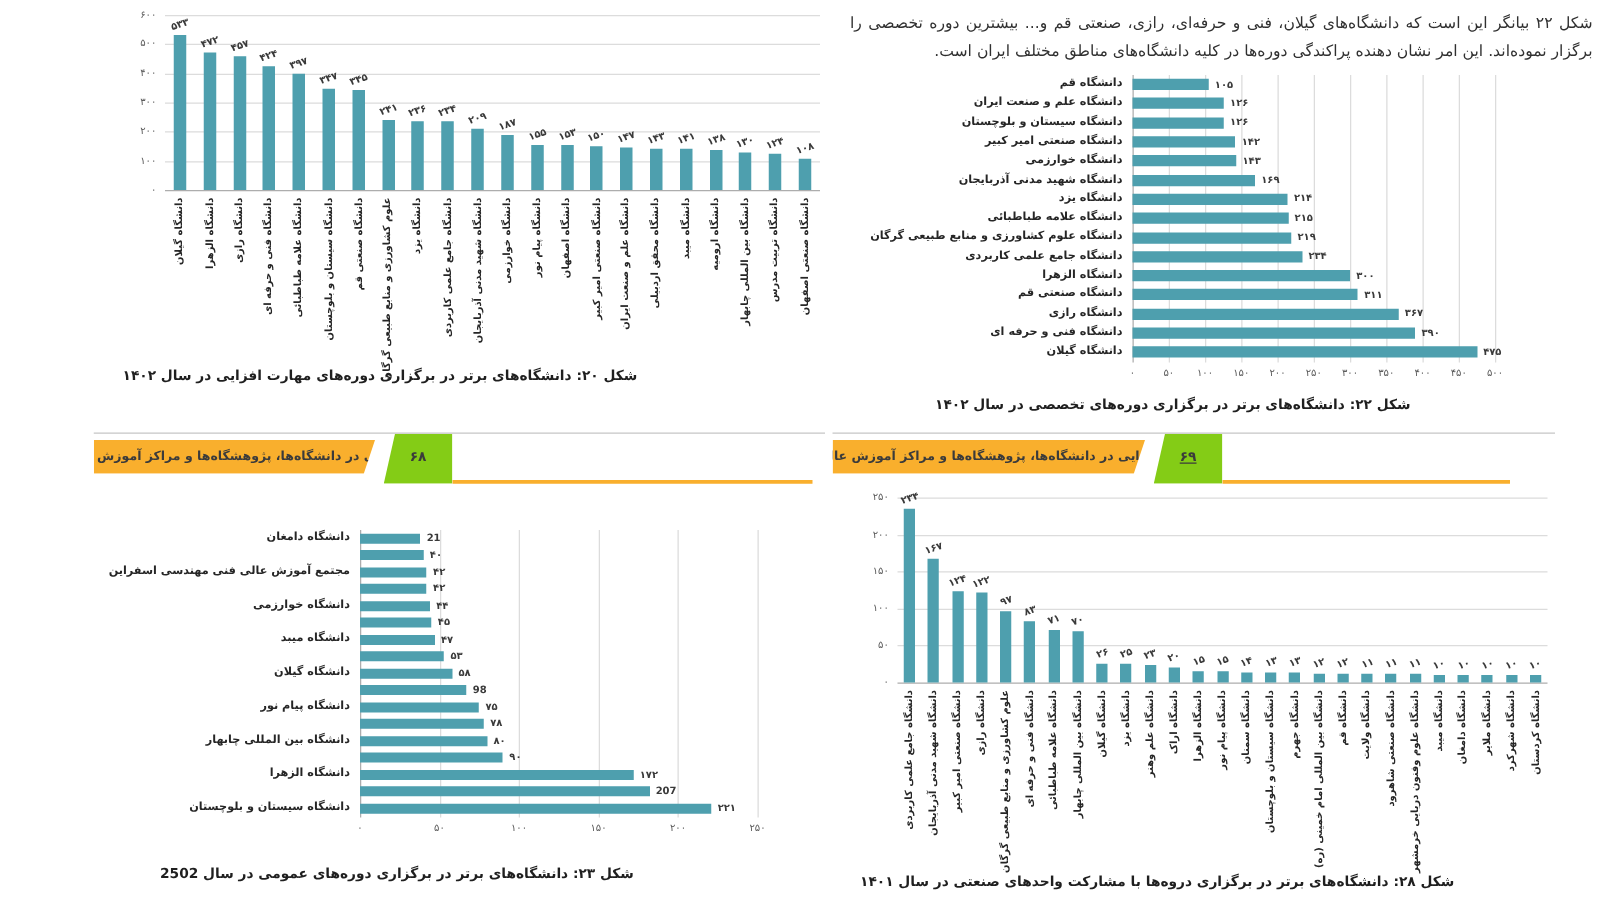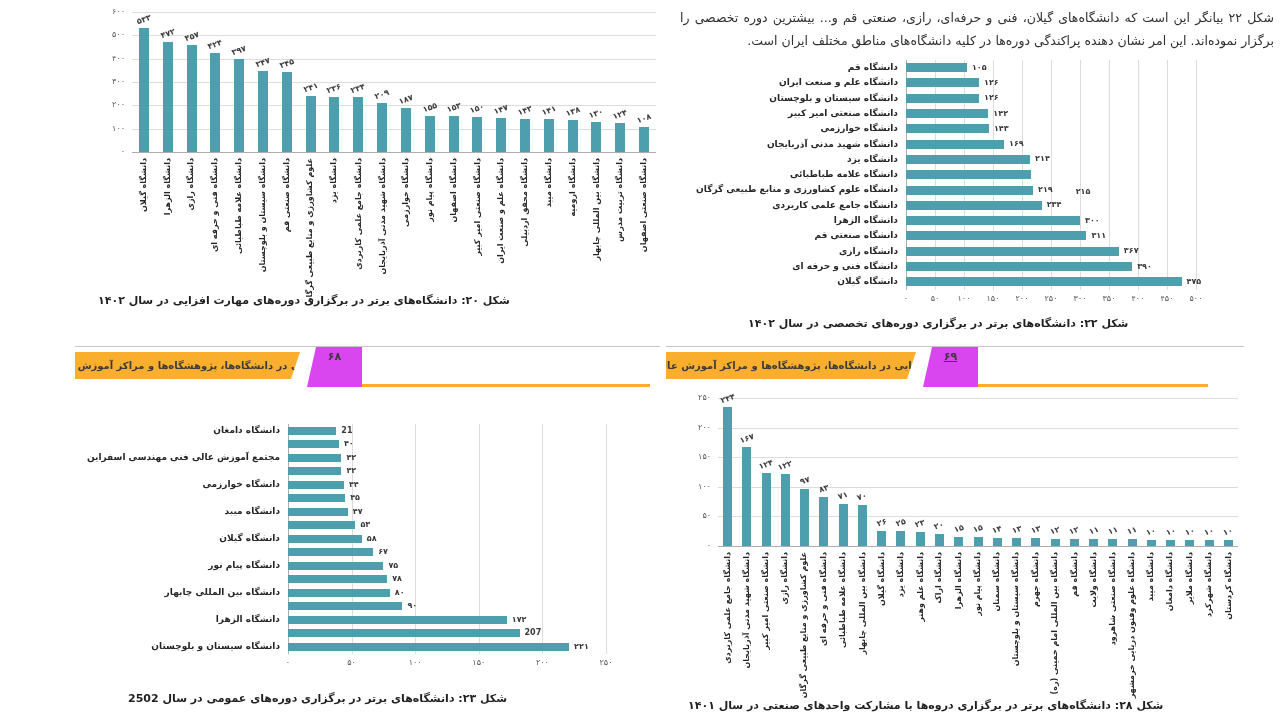--- a/index.html
+++ b/index.html
@@ -27,23 +27,23 @@
   .intro { position:absolute; left:680px; top:6px; width:594px; font-size:12.5px; color:#303030;
            direction:rtl; text-align:justify; line-height:1.85; }
 
   
   .banner { position:absolute; height:46px; }
   .banner-rule { position:absolute; left:0; top:0; width:100%; height:1px; background:#c6c6c6; }
   .banner-bar { position:absolute; top:6px; height:27px; background:#F9AF2D;
     clip-path:polygon(0 0, 100% 0, calc(100% - 9px) 100%, 0 100%);
     display:flex; align-items:center; justify-content:center; }
   .banner-bar span { font-size:10px; font-weight:bold; color:#3b3b3b; direction:rtl; white-space:nowrap; }
-  .banner-num { position:absolute; top:1px; width:55px; height:40px; background:#d946ef;
+  .banner-num { position:absolute; top:1px; width:55px; height:40px; background:#84cc16;
     clip-path:polygon(9px 0, 100% 0, 100% 100%, 0 100%);
-    text-align:center; font-size:11px; font-weight:bold; color:#3b3b3b; padding-top:3px; direction:rtl; }
+    text-align:center; font-size:11px; font-weight:bold; color:#3b3b3b; padding-top:12px; direction:rtl; }
   .banner-line { position:absolute; height:3px; background:#F9AF2D; }
 </style>
 </head>
 <body>
 
 <div class="chart" style="left:98px; top:4px; width:562px; height:290px;">
     <div class="hgridline" style="left: 34px; top: 148px; width: 524px; height: 1px; background: rgb(173, 173, 173);"></div>
     <div class="ytick" style="left: 0px; top: 143px; width: 27px;">۰</div>
     <div class="hgridline" style="left: 34px; top: 124.667px; width: 524px; height: 1px; background: rgb(220, 220, 220);"></div>
     <div class="ytick" style="left: 0px; top: 119.667px; width: 27px;">۱۰۰</div>
@@ -165,21 +165,21 @@
     <div class="hval" style="left: 222.24px; top: 69.25px;">۴۵</div>
     <div class="hlabel" style="left: 0px; top: 81px; width: 152px; height: 13.5px; line-height: 13.5px;">دانشگاه میبد</div>
     <div class="hbar" style="left: 160px; top: 83.75px; width: 59.784px; height: 8px; background: rgb(78, 159, 174);"></div>
     <div class="hval" style="left: 224.784px; top: 82.75px;">۴۷</div>
     <div class="hbar" style="left: 160px; top: 97.25px; width: 67.416px; height: 8px; background: rgb(78, 159, 174);"></div>
     <div class="hval" style="left: 232.416px; top: 96.25px;">۵۳</div>
     <div class="hlabel" style="left: 0px; top: 108px; width: 152px; height: 13.5px; line-height: 13.5px;">دانشگاه گیلان</div>
     <div class="hbar" style="left: 160px; top: 110.75px; width: 73.776px; height: 8px; background: rgb(78, 159, 174);"></div>
     <div class="hval" style="left: 238.776px; top: 109.75px;">۵۸</div>
     <div class="hbar" style="left: 160px; top: 124.25px; width: 85.224px; height: 8px; background: rgb(78, 159, 174);"></div>
-    <div class="hval" style="left: 250.224px; top: 123.25px;">۶۷</div>
+    <div class="hval" style="left: 250.224px; top: 123.25px;">98</div>
     <div class="hlabel" style="left: 0px; top: 135px; width: 152px; height: 13.5px; line-height: 13.5px;">دانشگاه پیام نور</div>
     <div class="hbar" style="left: 160px; top: 137.75px; width: 95.4px; height: 8px; background: rgb(78, 159, 174);"></div>
     <div class="hval" style="left: 260.4px; top: 136.75px;">۷۵</div>
     <div class="hbar" style="left: 160px; top: 151.25px; width: 99.216px; height: 8px; background: rgb(78, 159, 174);"></div>
     <div class="hval" style="left: 264.216px; top: 150.25px;">۷۸</div>
     <div class="hlabel" style="left: 0px; top: 162px; width: 152px; height: 13.5px; line-height: 13.5px;">دانشگاه بین المللی چابهار</div>
     <div class="hbar" style="left: 160px; top: 164.75px; width: 101.76px; height: 8px; background: rgb(78, 159, 174);"></div>
     <div class="hval" style="left: 266.76px; top: 163.75px;">۸۰</div>
     <div class="hbar" style="left: 160px; top: 178.25px; width: 114.48px; height: 8px; background: rgb(78, 159, 174);"></div>
     <div class="hval" style="left: 279.48px; top: 177.25px;">۹۰</div>
@@ -235,21 +235,21 @@
     <div class="hbar" style="left: 218px; top: 64.35px; width: 82.94px; height: 9px; background: rgb(78, 159, 174);"></div>
     <div class="hval" style="left: 305.94px; top: 63.85px;">۱۴۳</div>
     <div class="hlabel" style="left: 0px; top: 76.5px; width: 210px; height: 15.3px; line-height: 15.3px;">دانشگاه شهید مدنی آذربایجان</div>
     <div class="hbar" style="left: 218px; top: 79.65px; width: 98.02px; height: 9px; background: rgb(78, 159, 174);"></div>
     <div class="hval" style="left: 321.02px; top: 79.15px;">۱۶۹</div>
     <div class="hlabel" style="left: 0px; top: 91.8px; width: 210px; height: 15.3px; line-height: 15.3px;">دانشگاه یزد</div>
     <div class="hbar" style="left: 218px; top: 94.95px; width: 124.12px; height: 9px; background: rgb(78, 159, 174);"></div>
     <div class="hval" style="left: 347.12px; top: 94.45px;">۲۱۴</div>
     <div class="hlabel" style="left: 0px; top: 107.1px; width: 210px; height: 15.3px; line-height: 15.3px;">دانشگاه علامه طباطبائی</div>
     <div class="hbar" style="left: 218px; top: 110.25px; width: 124.7px; height: 9px; background: rgb(78, 159, 174);"></div>
-    <div class="hval" style="left: 347.7px; top: 127px; margin-left: 40px;">۲۱۵</div>
+    <div class="hval" style="left: 347.7px; top: 110px;">۲۱۵</div>
     <div class="hlabel" style="left: 0px; top: 122.4px; width: 210px; height: 15.3px; line-height: 15.3px;">دانشگاه علوم کشاورزی و منابع طبیعی گرگان</div>
     <div class="hbar" style="left: 218px; top: 125.55px; width: 127.02px; height: 9px; background: rgb(78, 159, 174);"></div>
     <div class="hval" style="left: 350.02px; top: 125.05px;">۲۱۹</div>
     <div class="hlabel" style="left: 0px; top: 137.7px; width: 210px; height: 15.3px; line-height: 15.3px;">دانشگاه جامع علمی کاربردی</div>
     <div class="hbar" style="left: 218px; top: 140.85px; width: 135.72px; height: 9px; background: rgb(78, 159, 174);"></div>
     <div class="hval" style="left: 358.72px; top: 140.35px;">۲۳۴</div>
     <div class="hlabel" style="left: 0px; top: 153px; width: 210px; height: 15.3px; line-height: 15.3px;">دانشگاه الزهرا</div>
     <div class="hbar" style="left: 218px; top: 156.15px; width: 174px; height: 9px; background: rgb(78, 159, 174);"></div>
     <div class="hval" style="left: 397px; top: 155.65px;">۳۰۰</div>
     <div class="hlabel" style="left: 0px; top: 168.3px; width: 210px; height: 15.3px; line-height: 15.3px;">دانشگاه صنعتی قم</div>

